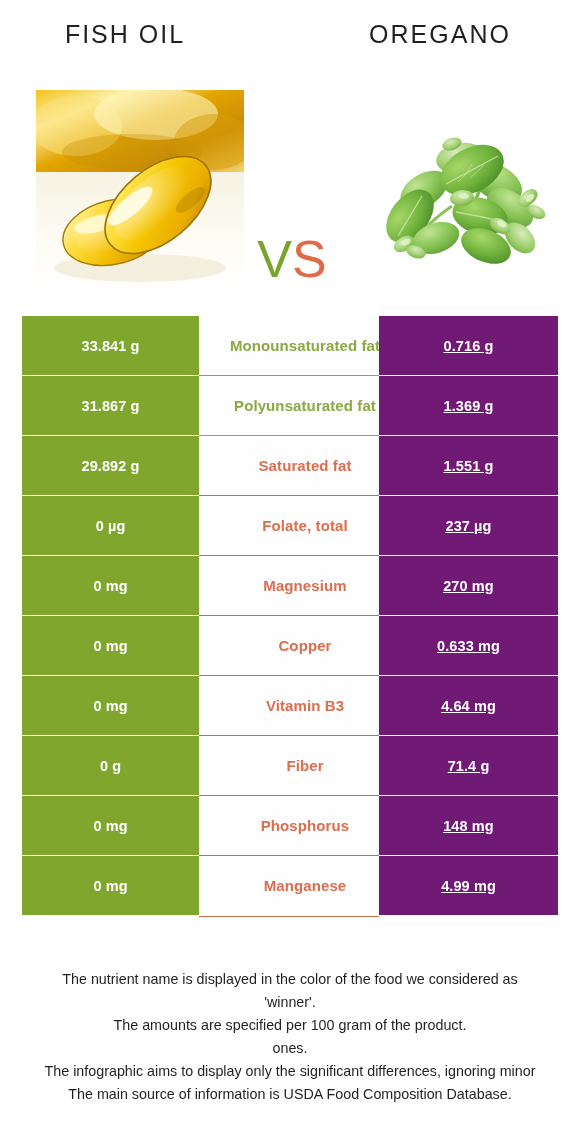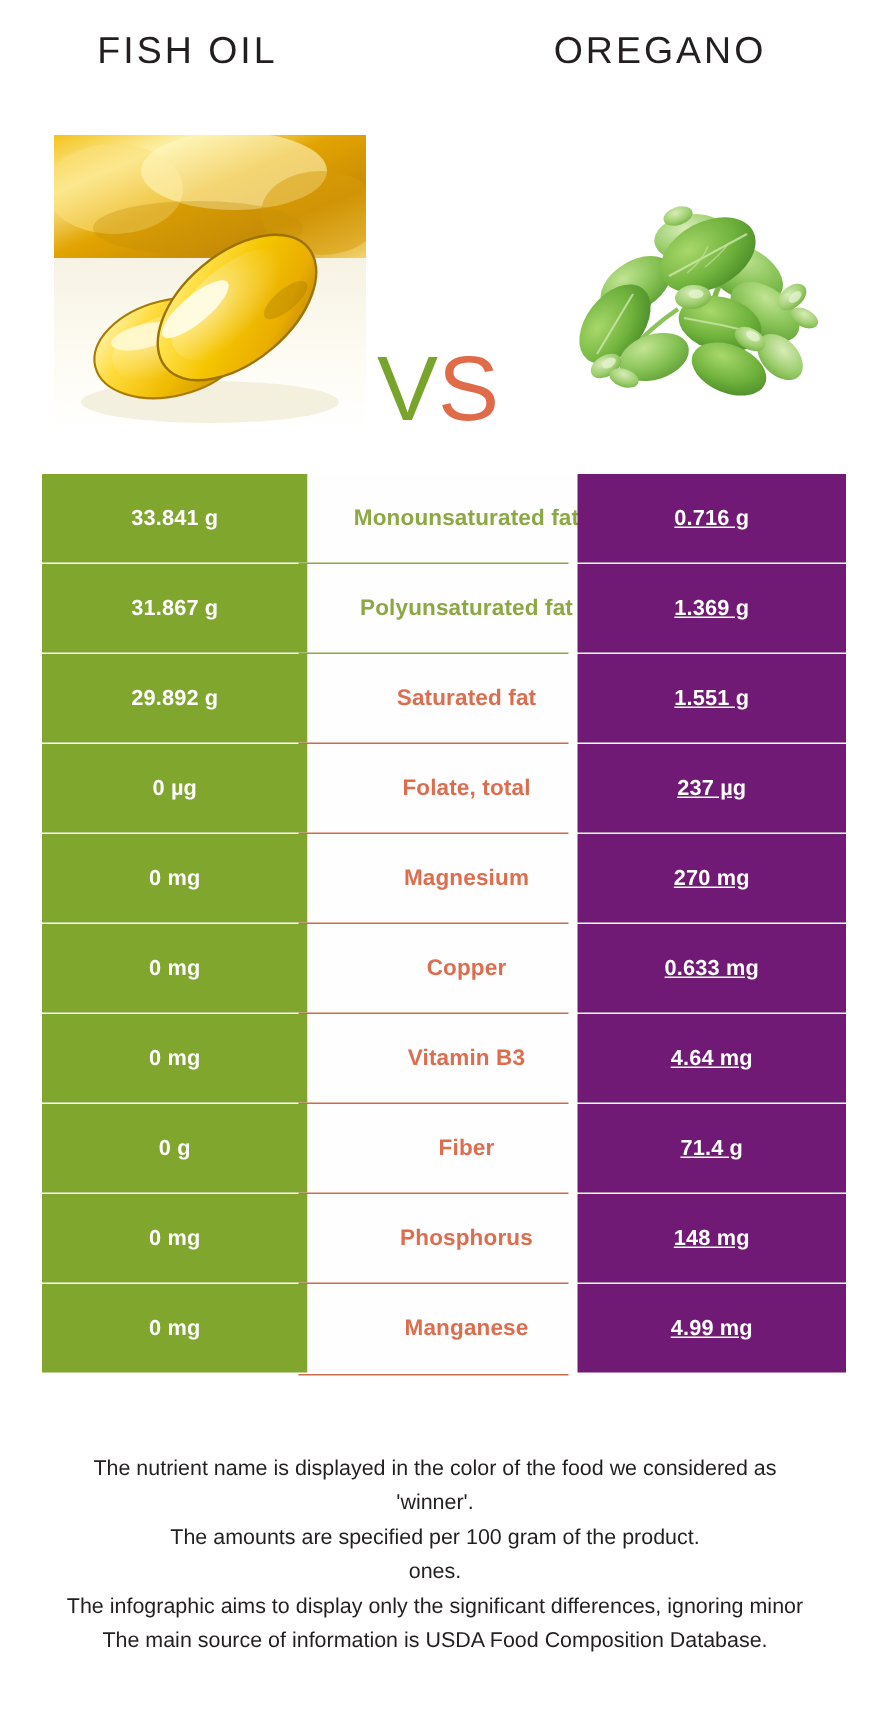--- a/index.html
+++ b/index.html
@@ -61,21 +61,21 @@
   .pic.right { left: 360px; top: 0px;  width: 196px; height: 190px; }
 
   .pic svg { display:block; width:100%; height:100%; }
 
   .vs {
     position: absolute;
     left: 232px;
     top: 130px;
     width: 120px;
     height: 86px;
-    font-size: 61px;
+    font-size: 52px;
     font-weight: 400;
     font-family: "Liberation Sans", sans-serif;
     line-height: 86px;
     letter-spacing: 0px;
     text-align: center;
   }
   .vs .v { color: #79a42c; }
   .vs .s { color: #df6b49; }
 
   
@@ -85,21 +85,20 @@
     top: 316px;
     width: 536px;
   }
 
   .row {
     position: relative;
     display: flex;
     width: 548px;
     height: 59px;
     margin-bottom: 1px;
-    justify-content: center;
   }
 
   .cell {
     display: flex;
     align-items: center;
     justify-content: center;
     font-size: 14.5px;
     font-weight: 600;
     letter-spacing: 0.1px;
     white-space: nowrap;

